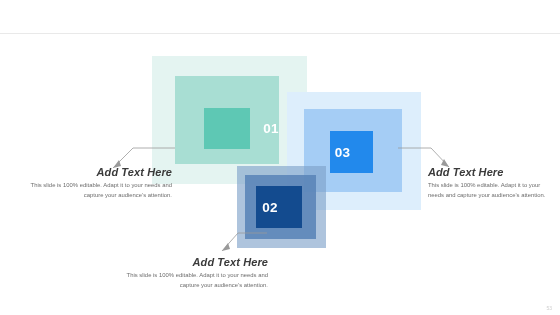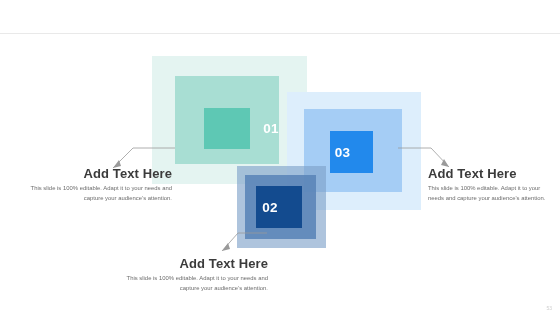--- a/index.html
+++ b/index.html
@@ -71,25 +71,26 @@
 
   
   .connector {
     position: absolute;
     overflow: visible;
   }
 
   
   .txt-block { position: absolute; }
   .txt-head {
-    font-size: 13px;
+    font-size: 11px;
     font-weight: 700;
     color: #3b3b3b;
     margin-bottom: 3px;
     letter-spacing: 0.1px;
+    font-style: italic;
   }
   .txt-body {
     font-size: 5.9px;
     font-weight: 400;
     color: #6d6d6d;
     line-height: 1.62;
   }
   #block-left  { left: 22px;  top: 166px; width: 150px; text-align: right; }
   #block-right { left: 428px; top: 166px; width: 124px; text-align: left; }
   #block-bottom{ left: 122px; top: 256px; width: 146px; text-align: right; }

